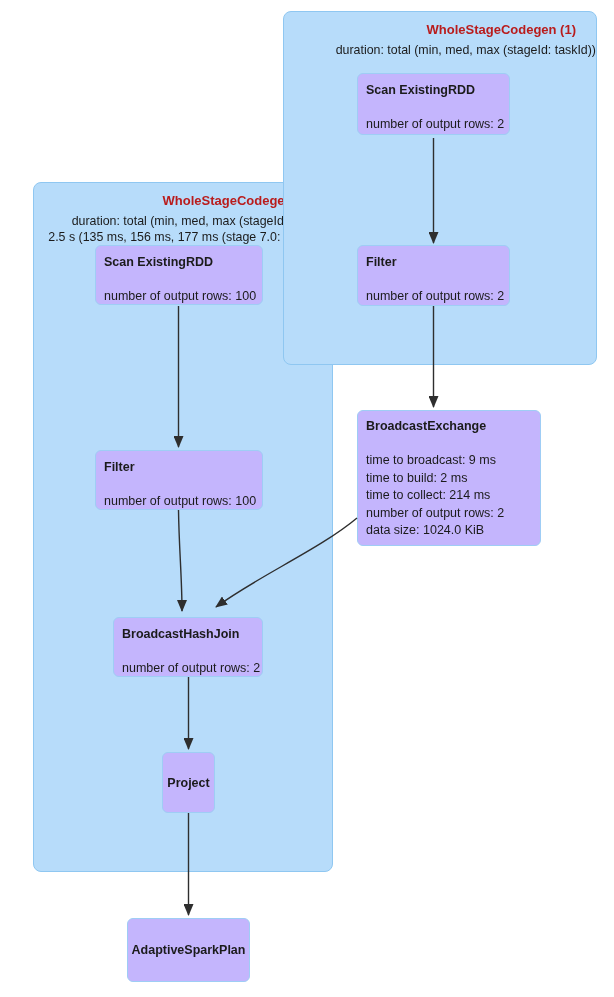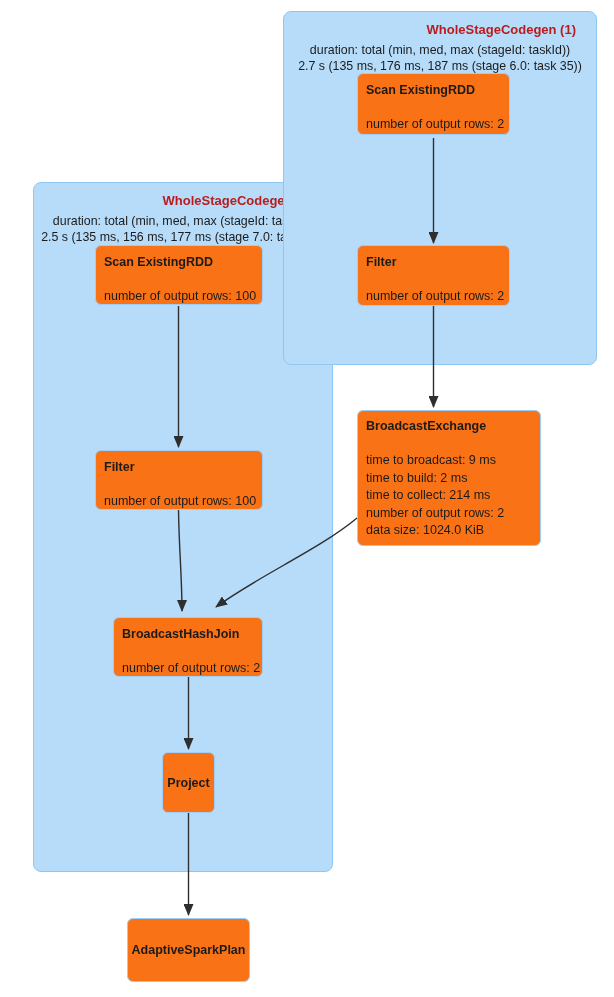--- a/index.html
+++ b/index.html
@@ -26,27 +26,27 @@
     font-size: 13px;
     color: #b91c1c;
     text-align: right;
     padding: 10px 20px 0 0;
     line-height: 15px;
     white-space: nowrap;
   }
   .cluster-duration {
     margin-top: 6px;
     font-size: 12.4px;
-    text-align: center;
+    text-align: right;
     line-height: 15.5px;
     white-space: nowrap;
   }
   .node {
     position: absolute;
-    background: #f97316;
+    background: #c4b5fd;
     border: 1px solid #9fcdf5;
     border-radius: 6px;
     box-sizing: border-box;
     z-index: 3;
     font-size: 12.5px;
     padding: 8px 8px;
     white-space: nowrap;
   }
   .node .node-title { font-weight: bold; line-height: 17px; }
   .node .node-metrics { margin-top: 17px; line-height: 17.5px; }
@@ -85,21 +85,20 @@
     <div class="cluster-duration">
       <div>duration: total (min, med, max (stageId: taskId))</div>
       <div>2.5 s (135 ms, 156 ms, 177 ms (stage 7.0: task 36))</div>
     </div>
   </div>
 
   <div class="cluster cluster-right">
     <div class="cluster-title">WholeStageCodegen (1)</div>
     <div class="cluster-duration">
       <div>duration: total (min, med, max (stageId: taskId))</div>
-      <div>2.7 s (135 ms, 176 ms, 187 ms (stage 6.0: task 35))</div>
     </div>
   </div>
 
   <div class="node node-scan-right">
     <div class="node-title">Scan ExistingRDD</div>
     <div class="node-metrics">
       <div>number of output rows: 2</div>
     </div>
   </div>
 

